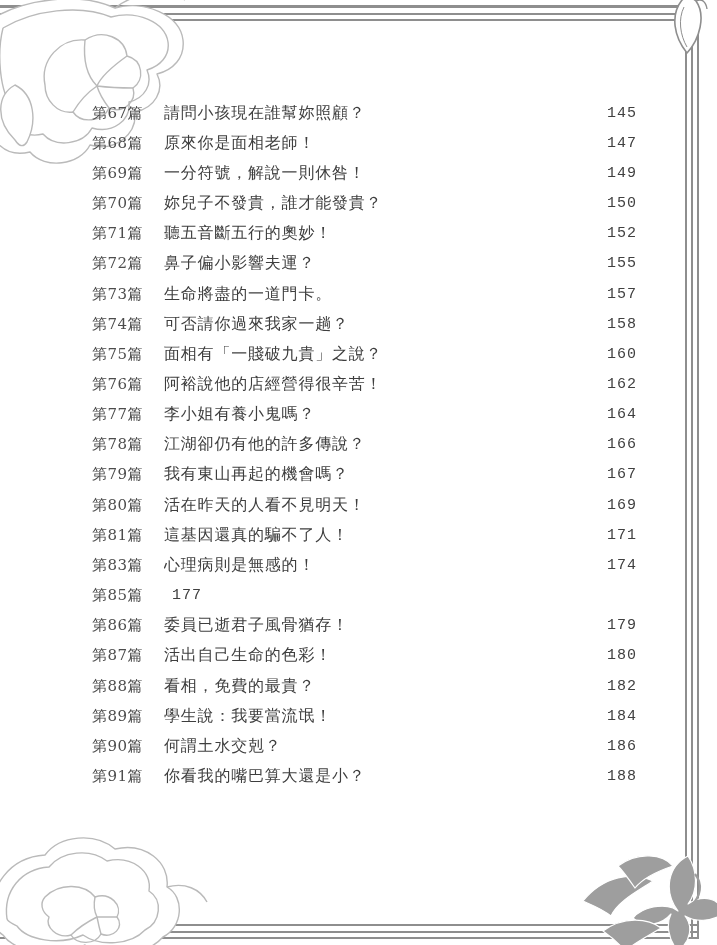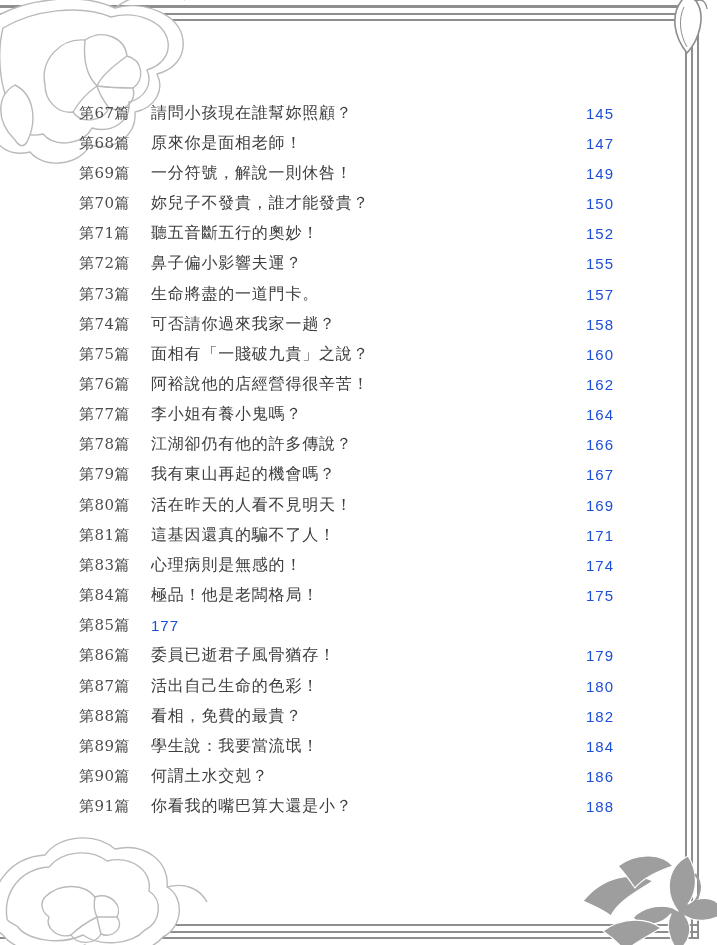--- a/index.html
+++ b/index.html
@@ -23,45 +23,45 @@
   .r2{left:691px;width:1.5px;}
   .r3{left:696.5px;width:2.6px;}
   
   .orn{position:absolute;z-index:2;pointer-events:none;}
   .orn-tl{left:-15px;top:-10px;}
   .orn-bl{left:-15px;bottom:-12px;}
   .orn-br{right:-6px;bottom:-6px;}
   .orn-tr{right:9px;top:-3px;}
   
   #toc{
-    position:absolute;left:79px;top:98px;width:553px;z-index:3;
+    position:absolute;left:92px;top:98px;width:553px;z-index:3;
   }
   .toc-row{
     height:30.16px;
     display:flex;align-items:center;
   }
   .toc-label{
     width:72px;flex:0 0 72px;
     font-size:15px;color:#4c4c4c;
     letter-spacing:0.5px;
     font-family:"DejaVu Serif", serif;
     white-space:nowrap;
   }
   .toc-title{
     flex:1 1 auto;
     font-size:16px;color:#3e3e3e;
     letter-spacing:0.8px;
     font-family:"DejaVu Serif", serif;
     white-space:nowrap;overflow:hidden;
   }
   .toc-page{
-    flex:0 0 46px;text-align:left;
-    font-size:15px;color:#1d4ed8;
+    flex:0 0 46px;text-align:center;
+    font-size:15px;color:#404040;
     letter-spacing:1px;
-    font-family:Liberation Sans, sans-serif;
+    font-family:Liberation Mono, monospace;
   }
 </style>
 </head>
 <body>
 
 <div id="page">
 
   <div>
     <div class="hline t1"></div>
     <div class="hline t2"></div>
@@ -202,25 +202,20 @@
       <span class="toc-page">171</span>
     </div>
 
 
     <div class="toc-row">
       <span class="toc-label">第83篇</span>
       <span class="toc-title">心理病則是無感的！</span>
       <span class="toc-page">174</span>
     </div>
 
-    <div class="toc-row">
-      <span class="toc-label">第84篇</span>
-      <span class="toc-title">極品！他是老闆格局！</span>
-      <span class="toc-page">175</span>
-    </div>
 
     <div class="toc-row">
       <span class="toc-label">第85篇</span>
       <span class="toc-page">177</span>
     </div>
 
     <div class="toc-row">
       <span class="toc-label">第86篇</span>
       <span class="toc-title">委員已逝君子風骨猶存！</span>
       <span class="toc-page">179</span>

